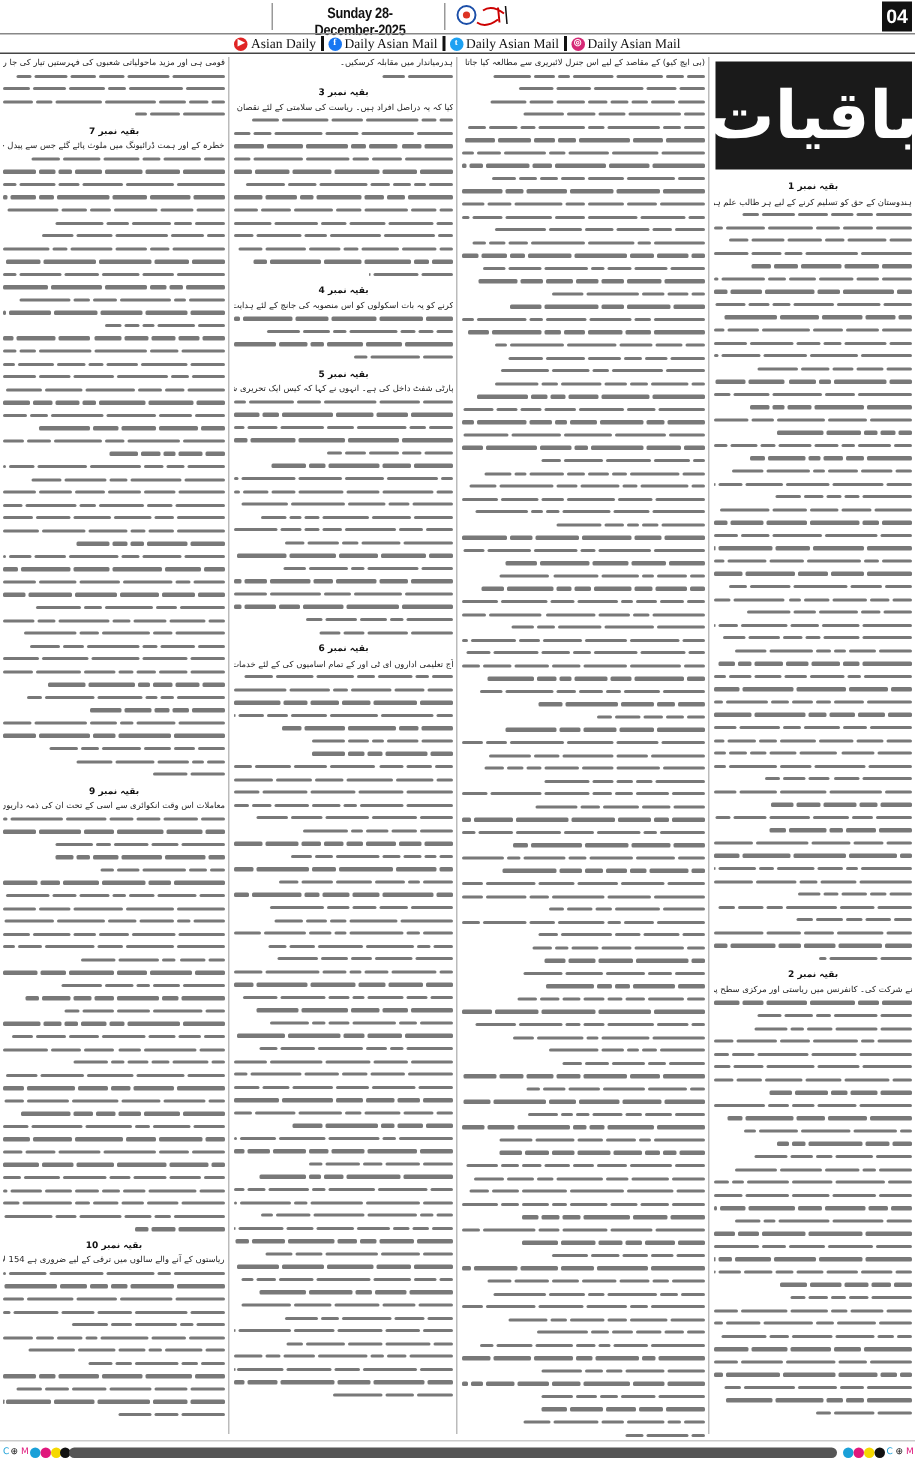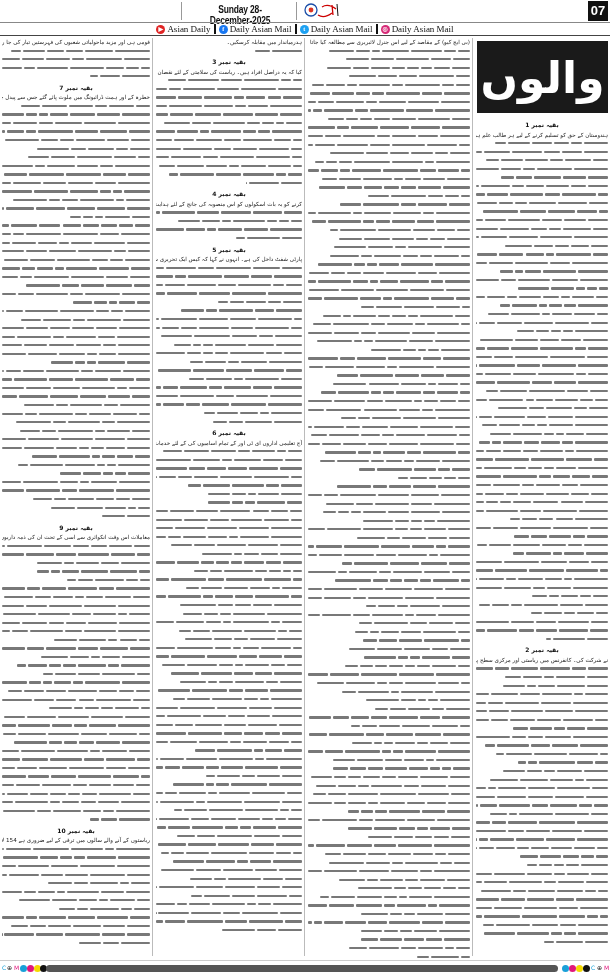--- a/index.html
+++ b/index.html
@@ -35,21 +35,21 @@
   <div class="date">Sunday 28-December-2025</div>
   <div class="vsep" style="left:296px"></div>
   <div class="logo">
     <svg width="42" height="20" viewBox="0 0 42 20">
       <circle cx="9" cy="9" r="6" fill="none" stroke="#1b4ea8" stroke-width="1.3"></circle>
       <circle cx="9" cy="9" r="2.4" fill="#d32"></circle>
       <path d="M16 14 Q22 18 30 12 M20 6 Q26 2 34 8 M30 4 L31 14" stroke="#c00" stroke-width="1.3" fill="none"></path>
       <path d="M35 3 L36 15" stroke="#111" stroke-width="1"></path>
     </svg>
   </div>
-  <div class="pagenum">07</div>
+  <div class="pagenum">04</div>
 </div>
 
 <div class="socialbar">
   <span class="soc">
     <span class="ico" style="background:#e02424">▶</span>
     <span>Asian Daily</span>
   </span>
   <span class="pipe"></span>
   <span class="soc">
     <span class="ico" style="background:#1877f2">f</span>
@@ -60,21 +60,21 @@
     <span class="ico" style="background:#1da1f2">t</span>
     <span>Daily Asian Mail</span>
   </span>
   <span class="pipe"></span>
   <span class="soc">
     <span class="ico" style="background:#d62976">◎</span>
     <span>Daily Asian Mail</span>
   </span>
 </div>
 
-<div class="heading-box">والوں</div>
+<div class="heading-box">باقیات</div>
 
 <div class="coldiv" style="left:152px"></div>
 <div class="coldiv" style="left:304px"></div>
 <div class="coldiv" style="left:472px"></div>
 
 <div class="col" id="col1-right" style="left:476px;top:118px;width:132px;height:840px">
     <div class="sec-head">بقیہ نمبر 1</div>
     <div class="para">
       <div style="white-space: nowrap; overflow: hidden;">ہندوستان کے حق کو تسلیم کرنے کے لیے ہر طالب علم ہر تعلیمی ادارے کو یقینی بنایا جائے</div>
       <div class="line">

